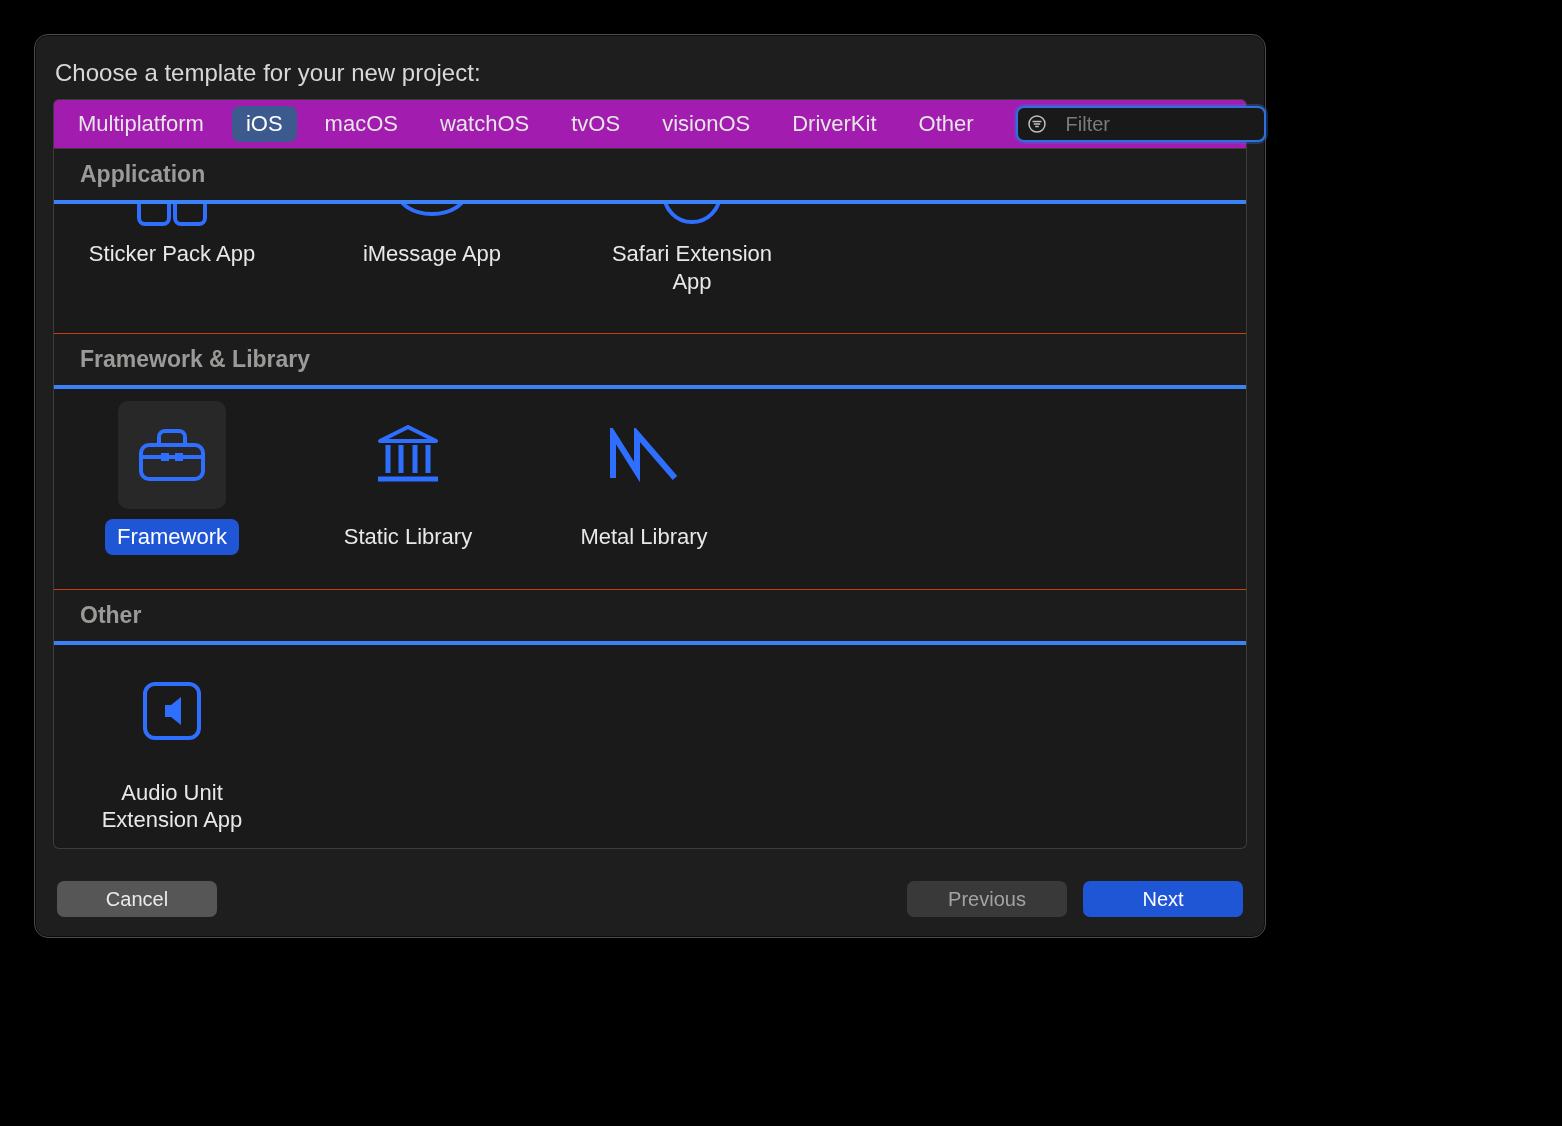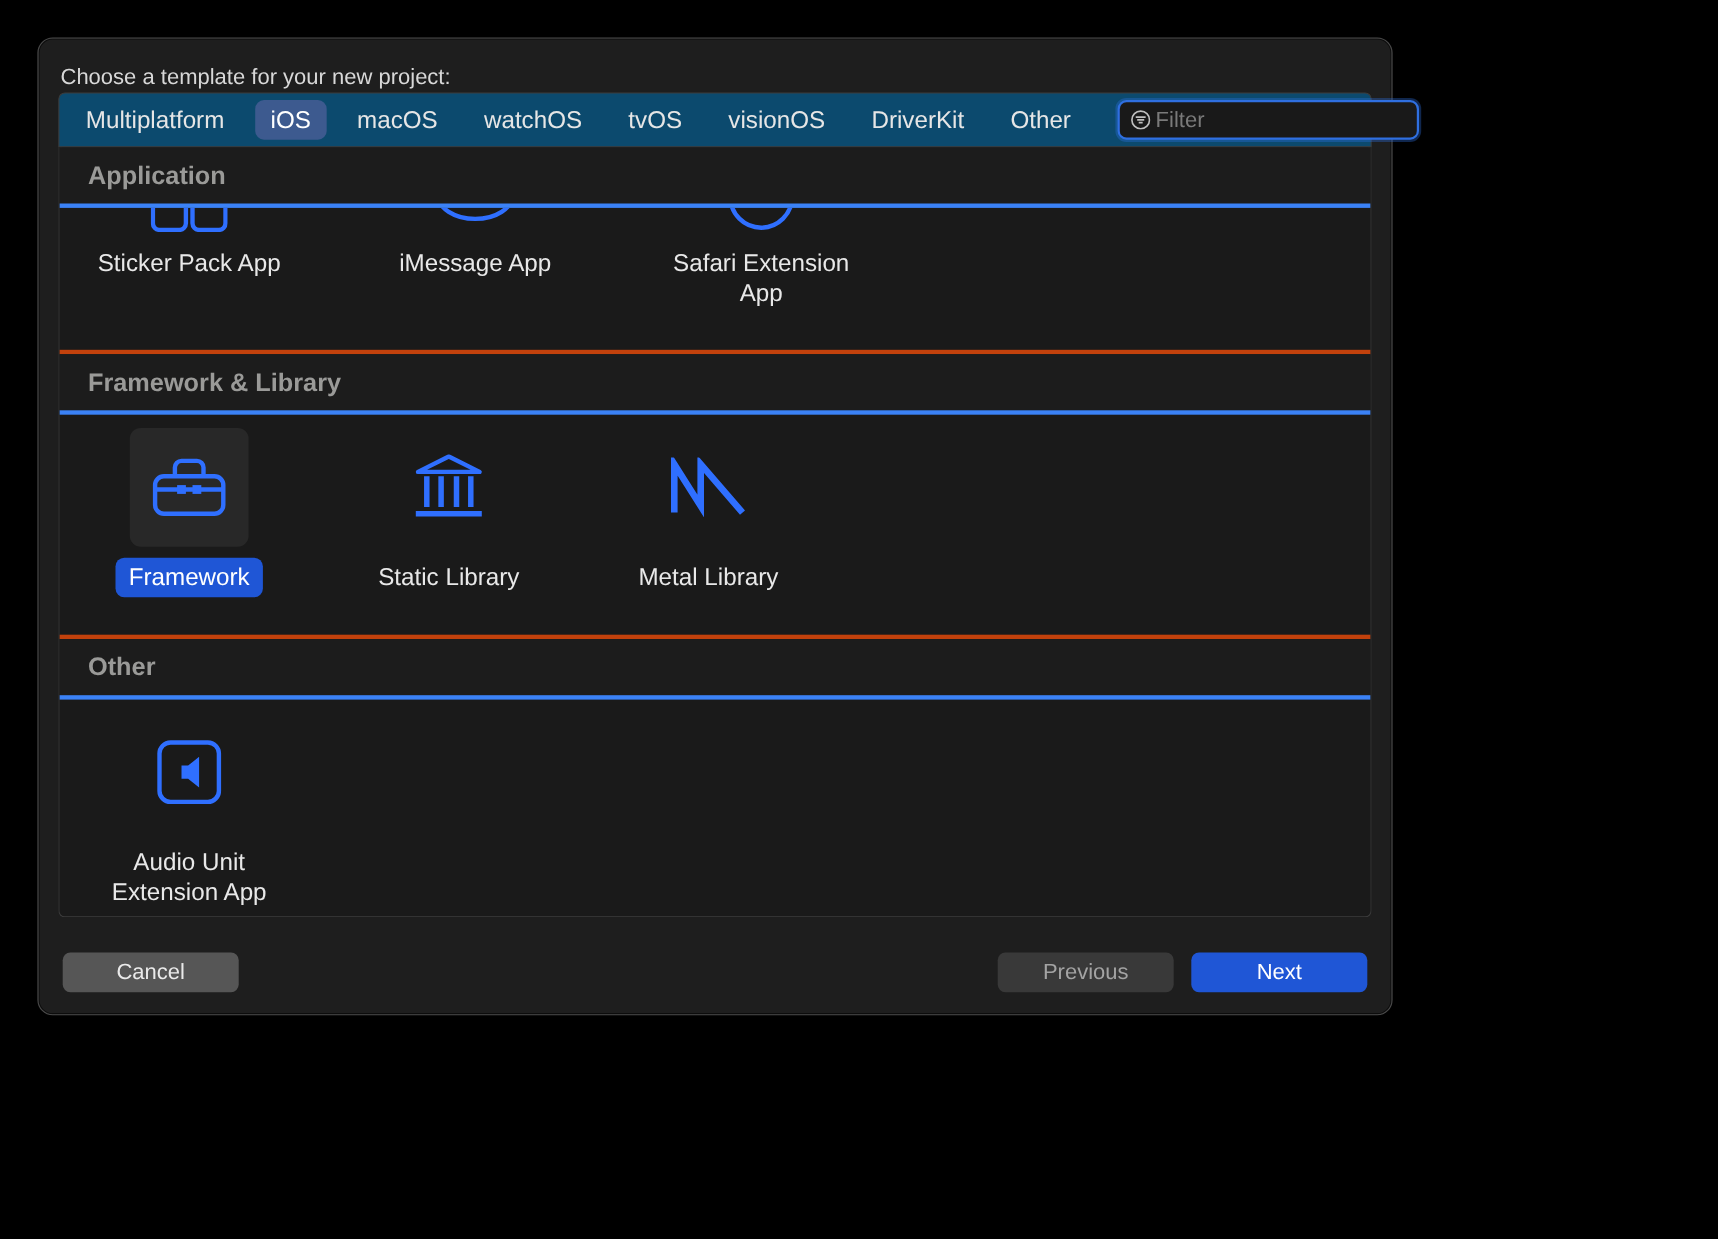--- a/index.html
+++ b/index.html
@@ -18,28 +18,28 @@
     margin: 34px 0 0 34px;
     width: 1232px;
     background: #1e1e1e;
     border: 1px solid #4a4a4a;
     border-radius: 14px;
     padding: 22px 18px 20px 18px;
     box-shadow: 0 0 0 1px rgba(0,0,0,.6) inset;
   }
   .title {
     color: #d8d8d8;
-    font-size: 20px;
-    margin: 2px 2px 2px 2px;
+    font-size: 24px;
+    margin: 2px 2px 12px 2px;
     font-weight: 400;
   }
   .tabbar {
     display: flex;
     align-items: center;
-    background: #0c4a6e;
+    background: #a21caf;
     border: 1px solid #3c3c3c;
     border-radius: 6px 6px 0 0;
     padding: 6px 10px;
     gap: 14px;
     height: 50px;
   }
   .tab {
     color: #e6e6e6;
     padding: 5px 14px;
     border-radius: 8px;
@@ -48,22 +48,22 @@
     white-space: nowrap;
   }
   .tab.selected {
     background: #3d5a8f;
     color: #fff;
   }
   .tabbar-spacer { flex: 1; }
   .filter-wrap {
     display: flex;
     align-items: center;
-    gap: 5px;
-    width: 274px;
+    gap: 20px;
+    width: 250px;
     height: 36px;
     background: #191919;
     border: 2px solid #2f6fe0;
     border-radius: 8px;
     padding: 0 10px;
     box-shadow: 0 0 0 2px rgba(47,111,224,.35);
   }
   .filter-icon {
     width: 20px; height: 20px;
     display: flex; align-items: center; justify-content: center;
@@ -91,21 +91,21 @@
     font-size: 23px;
     font-weight: 600;
     padding: 12px 26px;
     border-bottom: 4px solid #3b82f6;
     background: #1c1c1c;
   }
   .section-body {
     display: flex;
     gap: 60px;
     padding: 0 18px 34px 18px;
-    border-bottom: 4px solid #c2410c;
+    border-bottom: 1px solid #c2410c;
   }
   .section-body.clipped {
     padding-top: 0;
   }
   .section-body.normal {
     padding-top: 12px;
     gap: 36px;
   }
   .cell {
     width: 200px;

